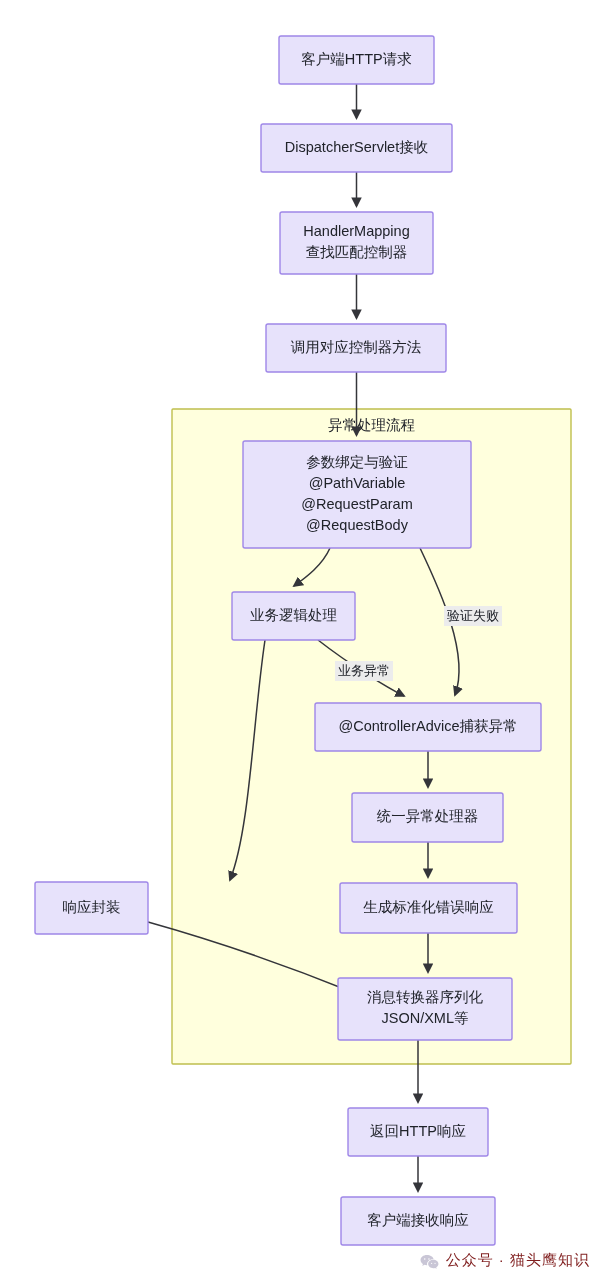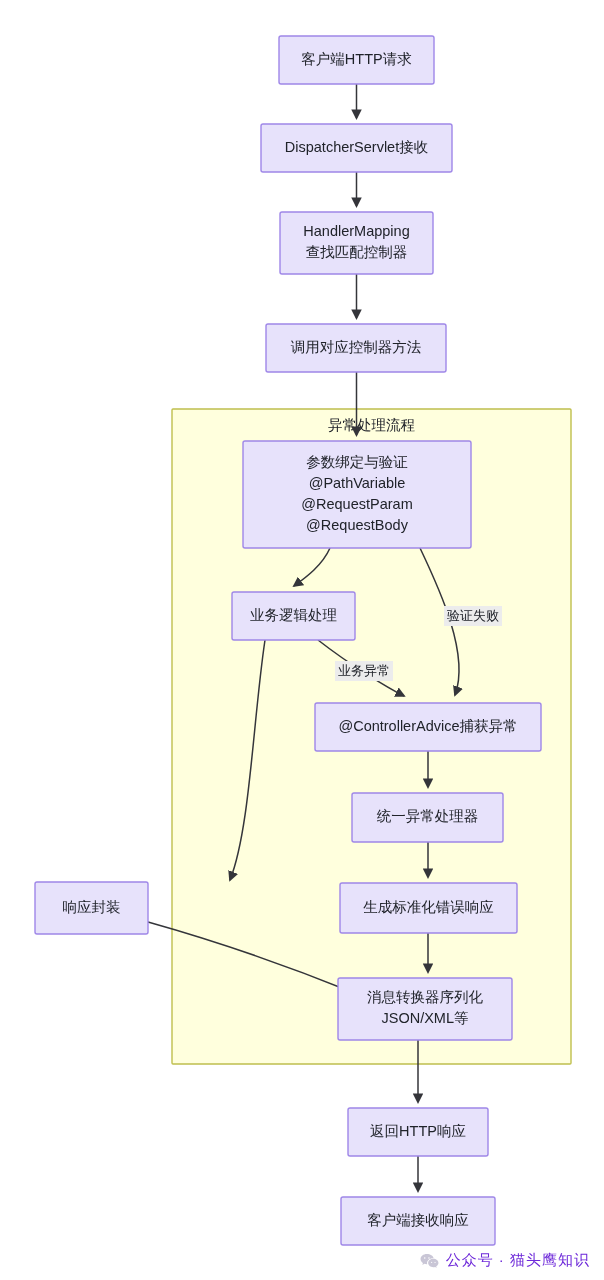--- a/index.html
+++ b/index.html
@@ -59,23 +59,23 @@
     font-size: 13px;
     fill: #20232a;
     text-anchor: middle;
     dominant-baseline: middle;
   }
   .watermark {
     position: absolute;
     right: 14px;
     bottom: 10px;
     display: flex;
-    align-items: center;
+    align-items: flex-end;
     gap: 7px;
-    color: #6d28d9;
+    color: #7f1d1d;
     font-size: 15px;
     font-family: "Liberation Sans", "DejaVu Sans", sans-serif;
     letter-spacing: 1px;
     user-select: none;
   }
   .watermark svg { display: block; }
 </style>
 </head>
 <body>
 

